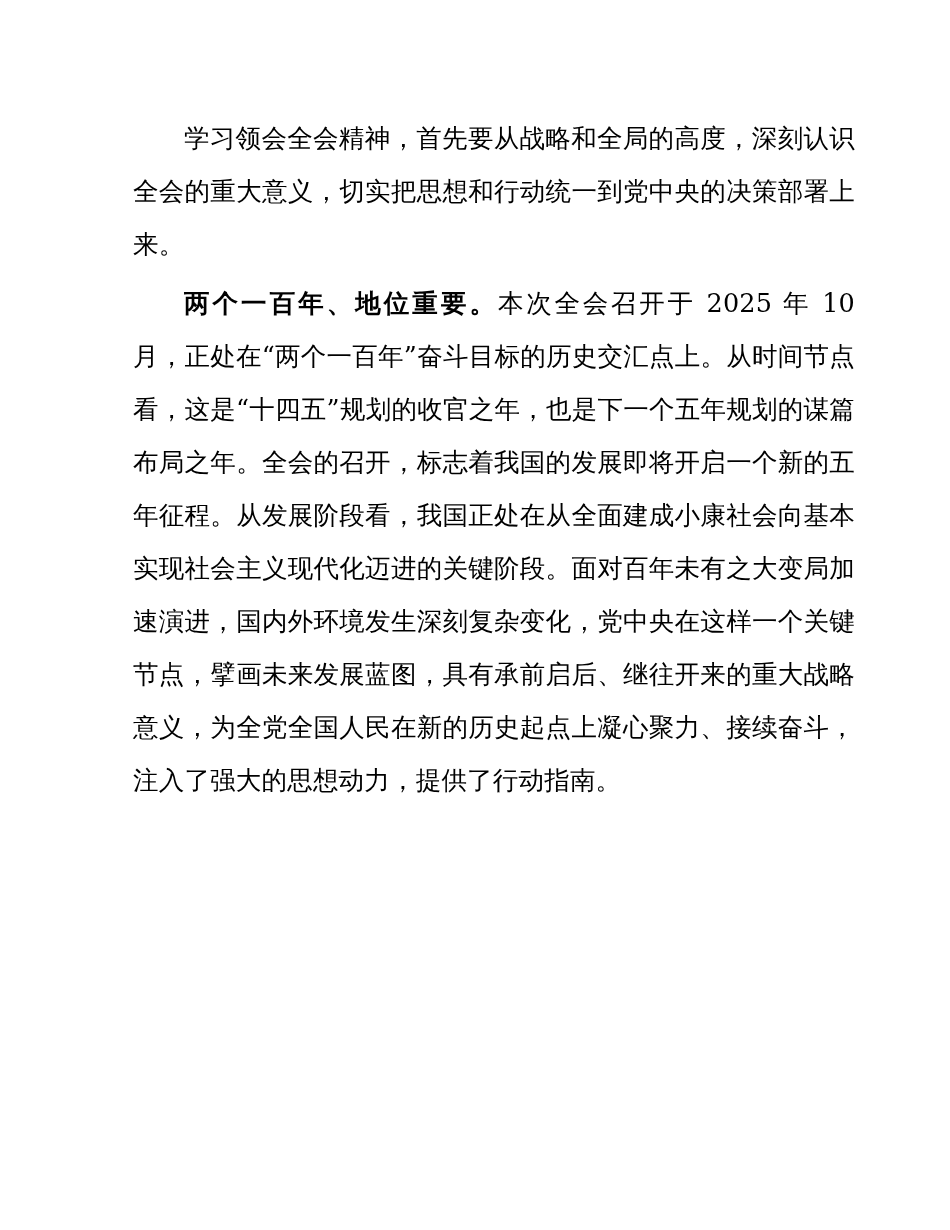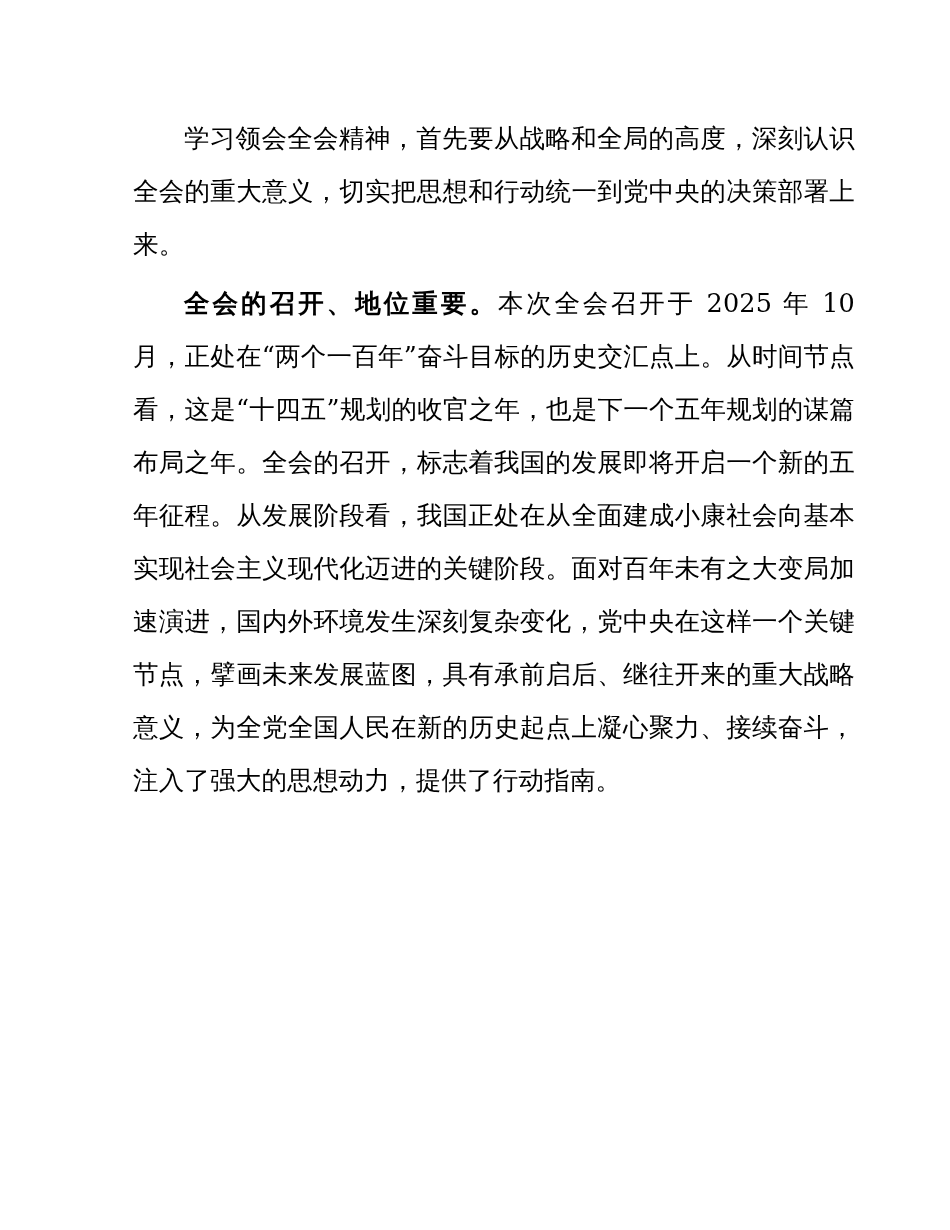--- a/index.html
+++ b/index.html
@@ -43,17 +43,17 @@
   }
 </style>
 </head>
 <body>
 
 <div class="page">
   <div class="doc-body">
 
     <p class="para"><span>学习领会全会精神，首先要从战略和全局的高度，深刻认识全会的重大意义，切实把思想和行动统一到党中央的决策部署上来。</span></p>
 
-    <p class="para"><span class="lead">全会的召开、地位重要。</span><span>本次全会召开于 2025 年 10 月，正处在“两个一百年”奋斗目标的历史交汇点上。从时间节点看，这是“十四五”规划的收官之年，也是下一个五年规划的谋篇布局之年。全会的召开，标志着我国的发展即将开启一个新的五年征程。从发展阶段看，我国正处在从全面建成小康社会向基本实现社会主义现代化迈进的关键阶段。面对百年未有之大变局加速演进，国内外环境发生深刻复杂变化，党中央在这样一个关键节点，擘画未来发展蓝图，具有承前启后、继往开来的重大战略意义，为全党全国人民在新的历史起点上凝心聚力、接续奋斗，注入了强大的思想动力，提供了行动指南。</span></p>
+    <p class="para"><span class="lead">两个一百年、地位重要。</span><span>本次全会召开于 2025 年 10 月，正处在“两个一百年”奋斗目标的历史交汇点上。从时间节点看，这是“十四五”规划的收官之年，也是下一个五年规划的谋篇布局之年。全会的召开，标志着我国的发展即将开启一个新的五年征程。从发展阶段看，我国正处在从全面建成小康社会向基本实现社会主义现代化迈进的关键阶段。面对百年未有之大变局加速演进，国内外环境发生深刻复杂变化，党中央在这样一个关键节点，擘画未来发展蓝图，具有承前启后、继往开来的重大战略意义，为全党全国人民在新的历史起点上凝心聚力、接续奋斗，注入了强大的思想动力，提供了行动指南。</span></p>
 
 
   </div>
 </div>
 
 </body></html>

